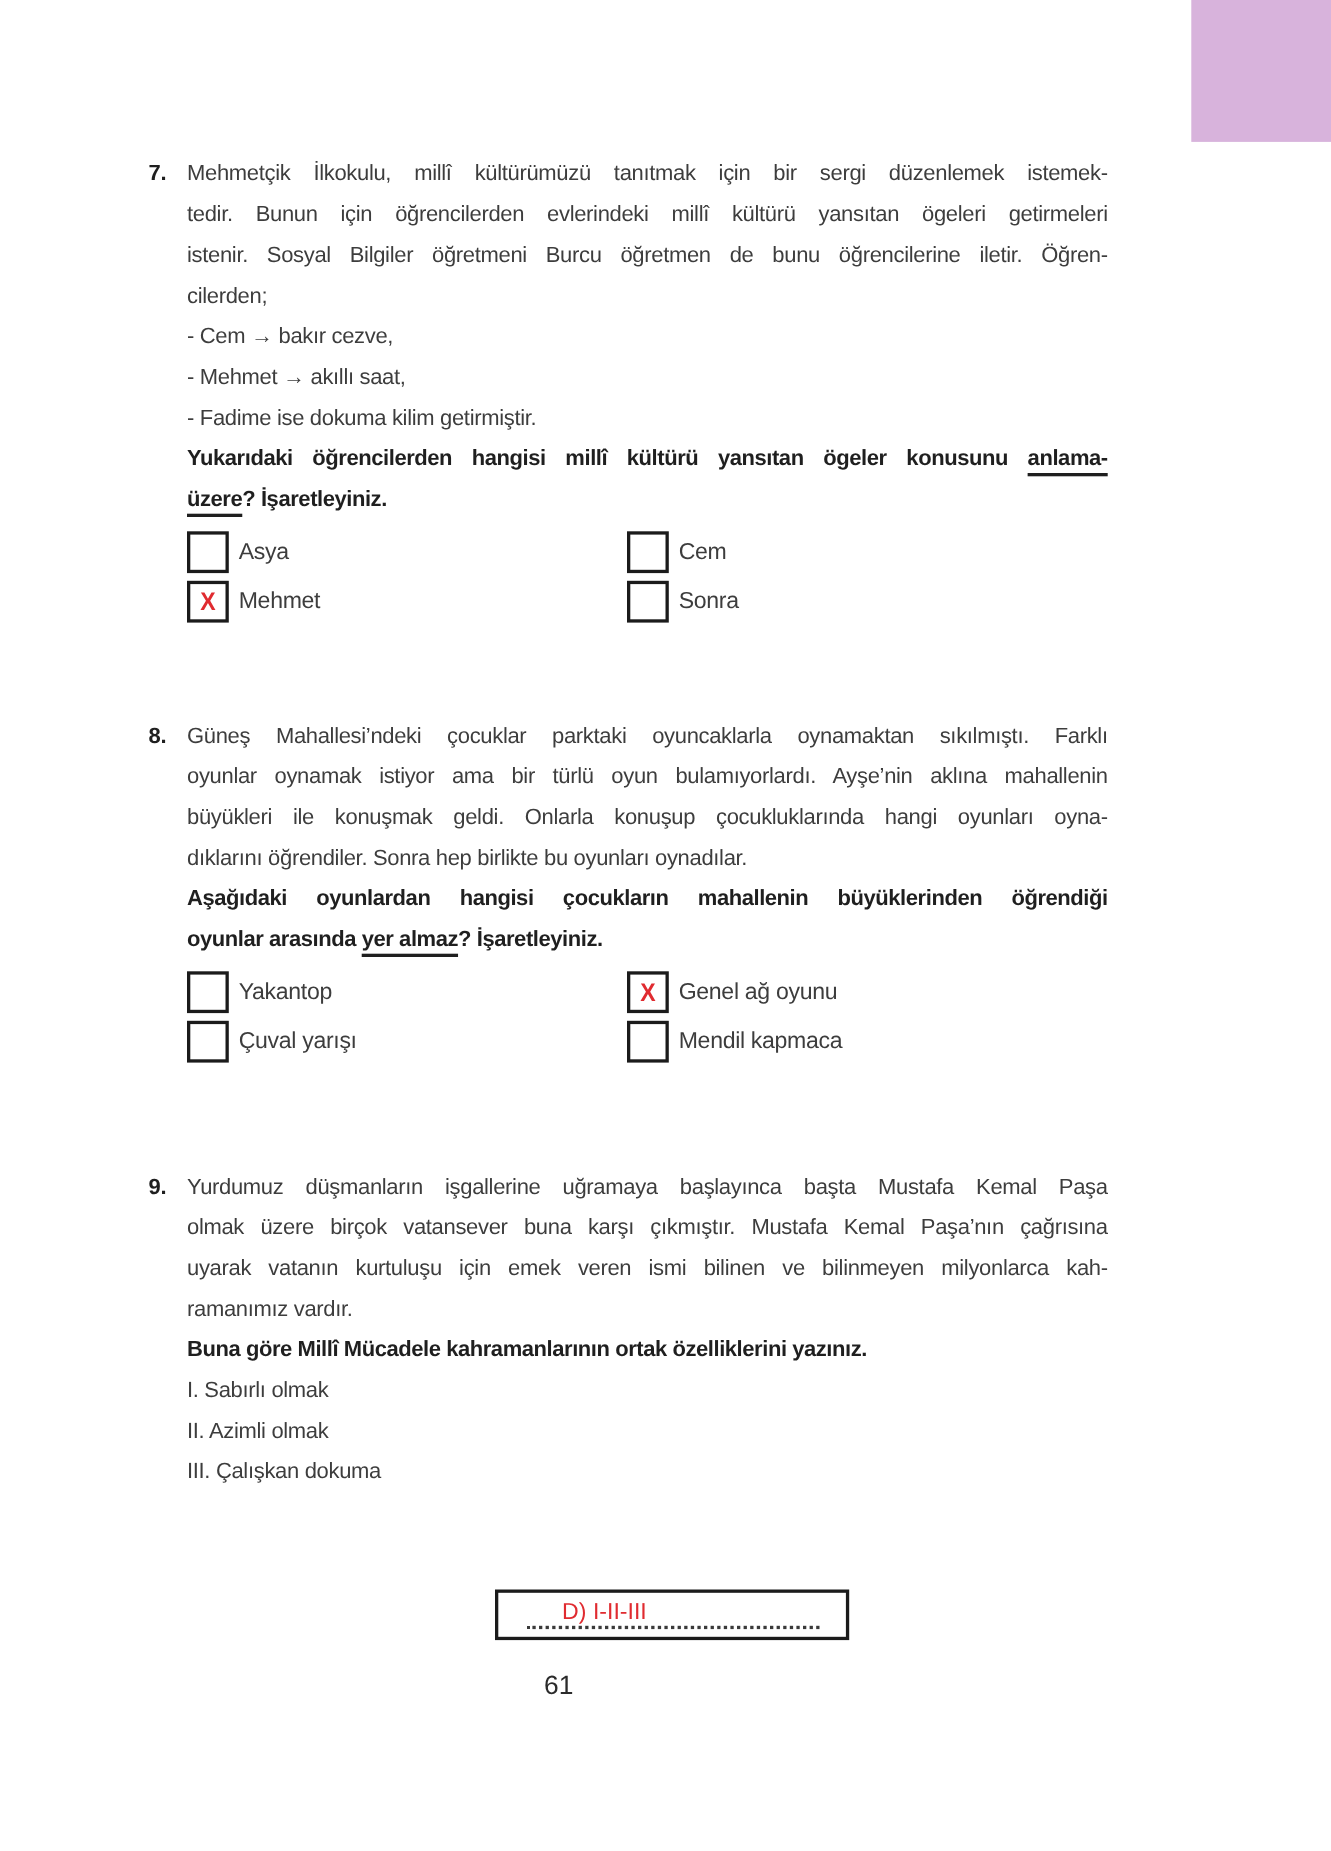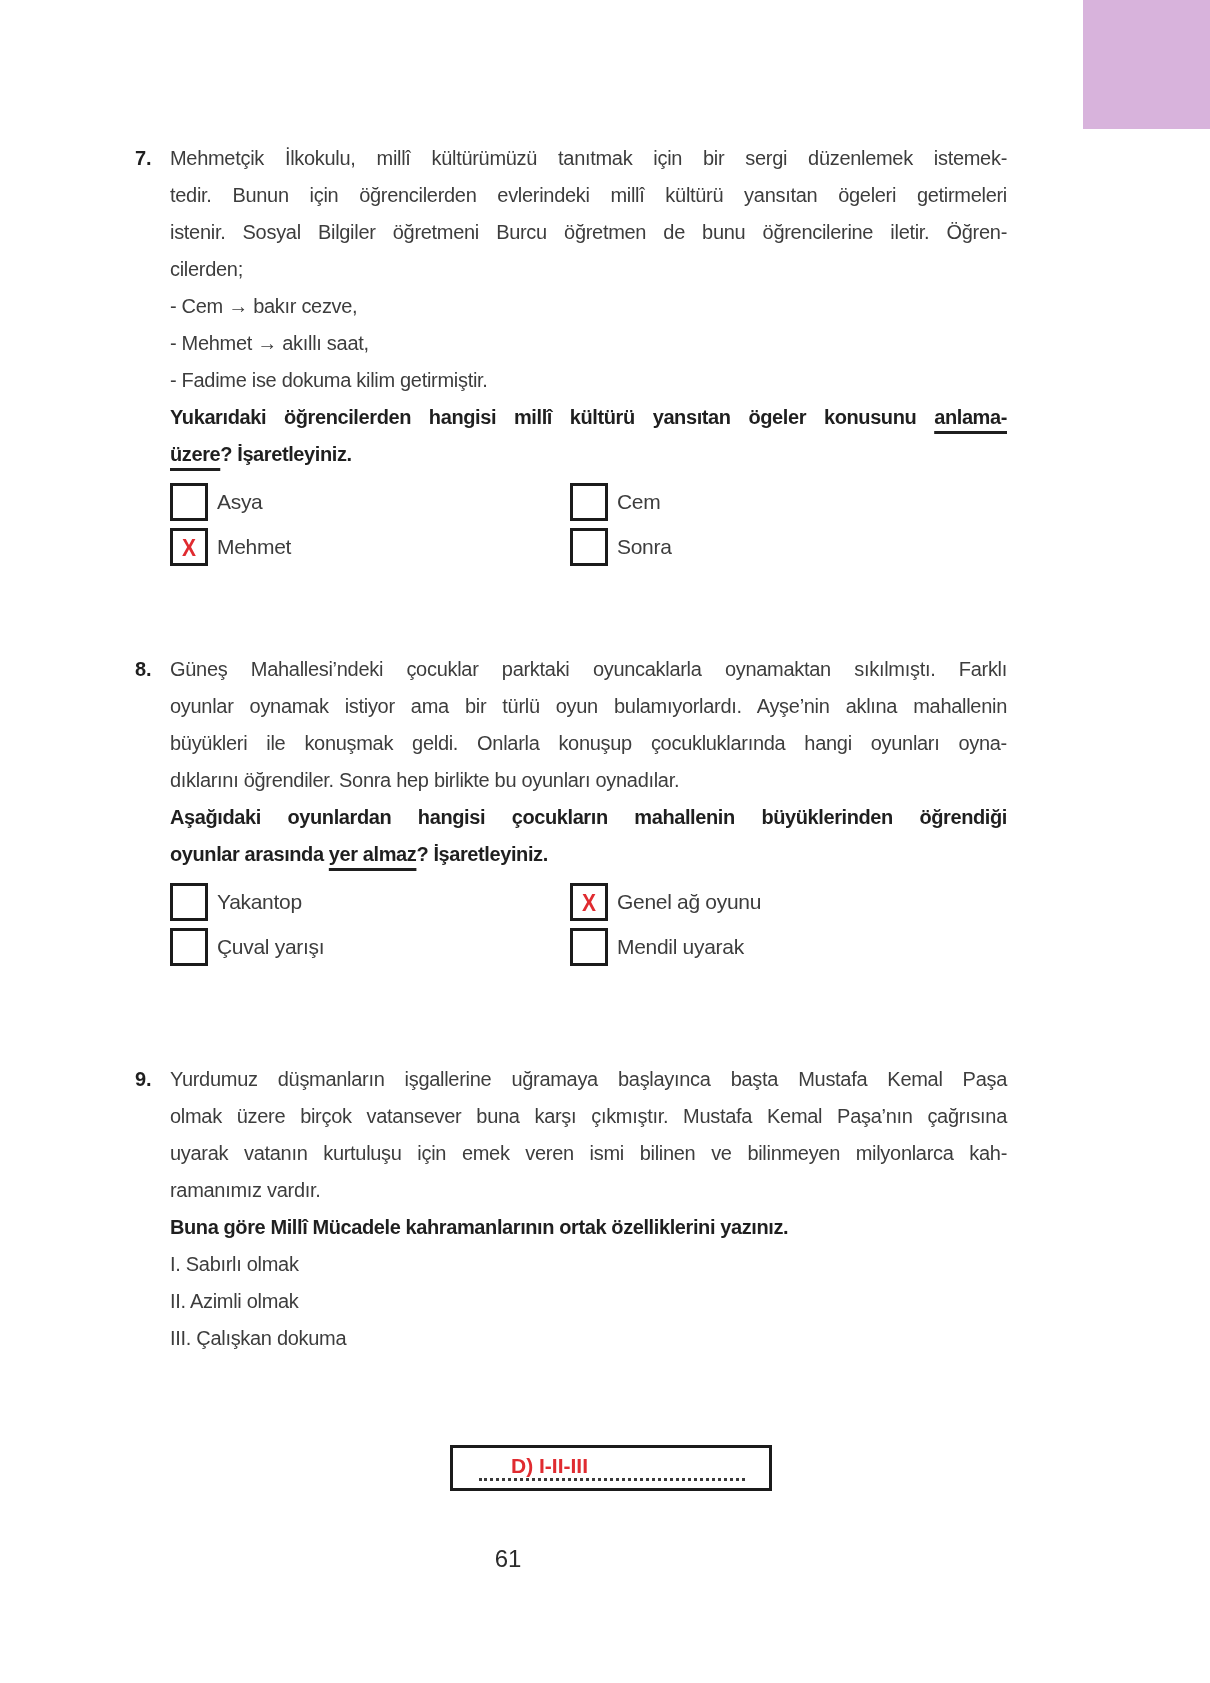--- a/index.html
+++ b/index.html
@@ -63,33 +63,32 @@
   .q7 { margin-top:0; }
   .q8 { margin-top:85px; }
   .q9 { margin-top:95px; }
 
   .answer-box {
     position:relative;
     margin-left:280px; margin-top:88px;
     width:316px; height:40px;
     border:3px solid #1b1b1b;
     background:#fff;
-    font-weight:bold;
   }
   .answer-dots {
     position:absolute; left:26px; right:24px; bottom:7px;
     border-bottom:3px dotted #3a3a3a;
   }
   .answer-text {
     position:absolute; left:58px; bottom:10px;
     color:#e02b30; font-size:21px; letter-spacing:0;
   }
 
   .page-number {
-    margin-top:54px;
+    margin-top:28px;
     width:1016px; margin-left:-135px;
     text-align:center;
     font-size:24px; color:#2b2b2b;
   }
 </style>
 </head>
 <body>
 
 <div class="page">
   <div class="corner-deco"></div>
@@ -164,21 +163,21 @@
           <div class="option">
             <span class="checkbox">
                 <span class="mark"></span>
               </span>
             <span class="option-label">Çuval yarışı</span>
           </div>
           <div class="option">
             <span class="checkbox">
                 <span class="mark"></span>
               </span>
-            <span class="option-label">Mendil uyarak</span>
+            <span class="option-label">Mendil kapmaca</span>
           </div>
         </div>
       </div>
     </div>
 
     <div class="question q9">
       <div class="q-num">9.</div>
       <div class="q-body">
         <div class="tline jline">Yurdumuz düşmanların işgallerine uğramaya başlayınca başta Mustafa Kemal Paşa</div>
         <div class="tline jline">olmak üzere birçok vatansever buna karşı çıkmıştır. Mustafa Kemal Paşa’nın çağrısına</div>

